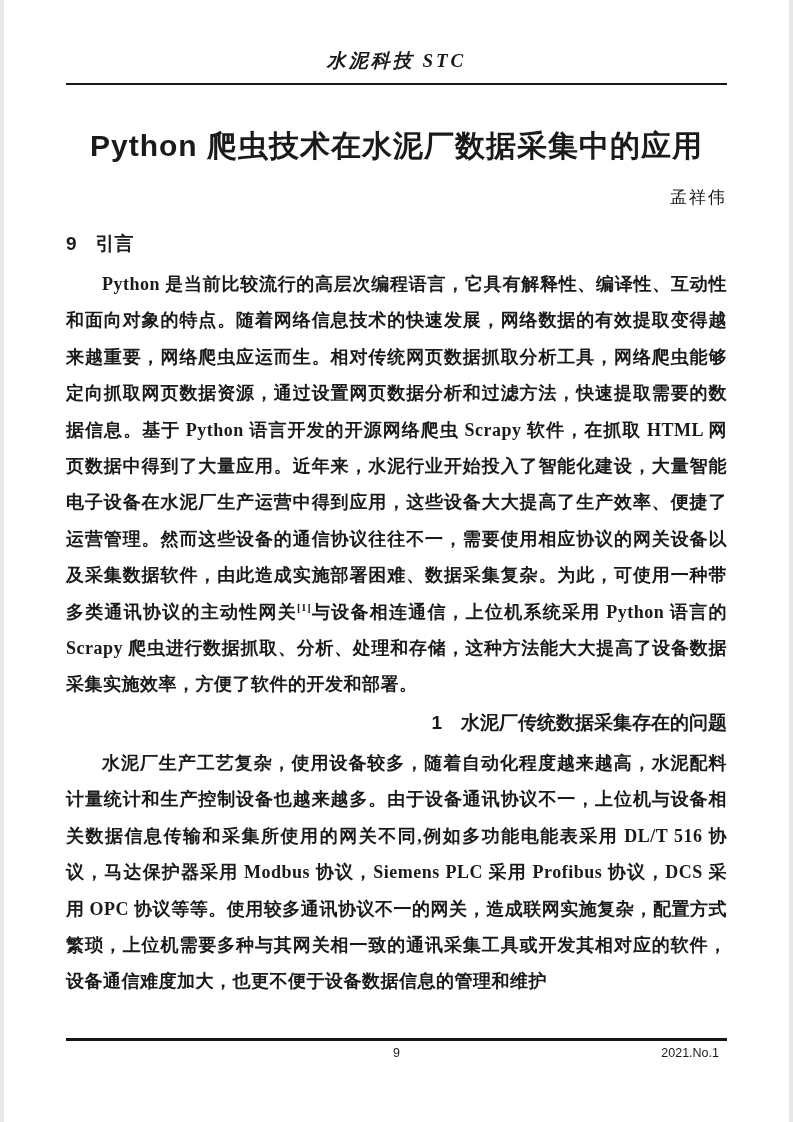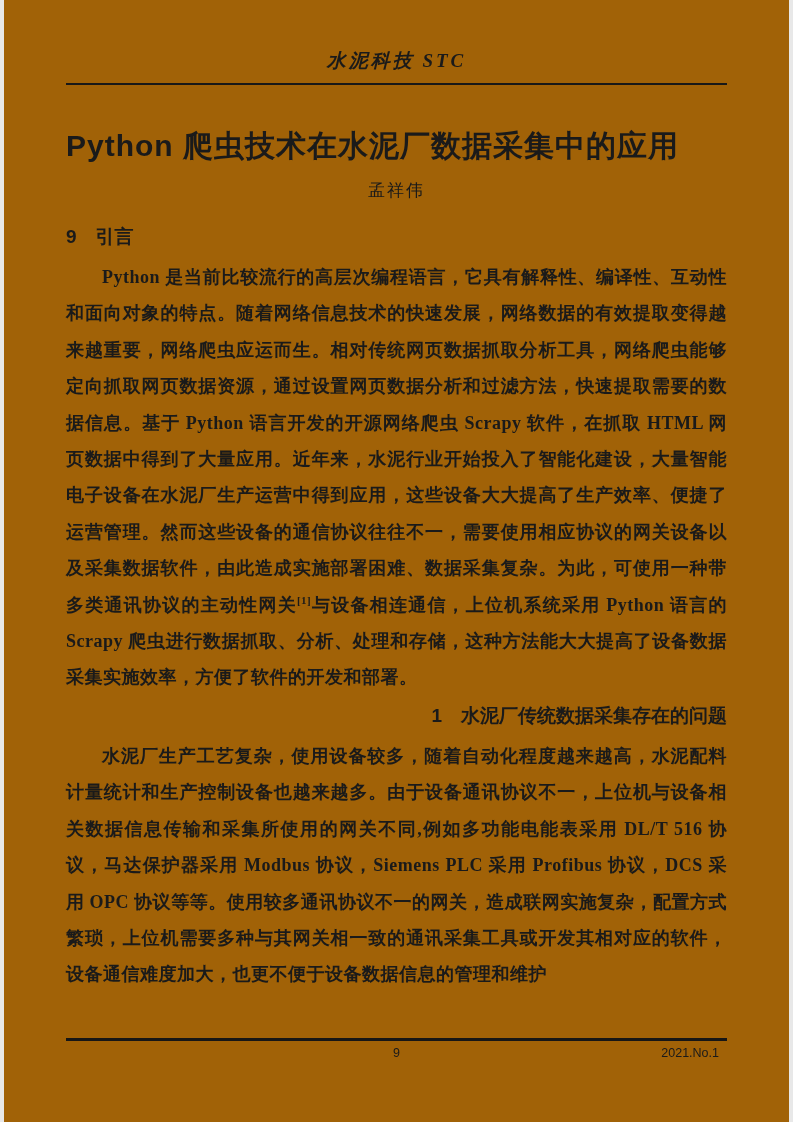--- a/index.html
+++ b/index.html
@@ -2,21 +2,21 @@
 <html><head>
 <meta charset="utf-8">
 <style>
   * { margin: 0; padding: 0; box-sizing: border-box; }
   html, body { background: #e8e8e8; }
   .page {
     position: relative;
     width: 785px;
     height: 1122px;
     margin: 0 auto;
-    background: #a16207;
+    background: #ffffff;
     padding: 0 62px;
     color: #1a1a1a;
     font-family: "Liberation Serif", "DejaVu Serif", serif;
     overflow: hidden;
   }
   
   .journal {
     padding-top: 48px;
     text-align: center;
     font-size: 19px;
@@ -26,31 +26,31 @@
     white-space: pre-wrap;
   }
   .header-rule {
     margin-top: 9px;
     border-top: 2px solid #181818;
     height: 0;
   }
   
   .title {
     margin-top: 40px;
-    text-align: left;
+    text-align: center;
     font-family: "Liberation Sans", "DejaVu Sans", sans-serif;
     font-size: 30px;
     font-weight: 600;
     letter-spacing: 1px;
     line-height: 42px;
     white-space: pre-wrap;
   }
   .author {
-    margin-top: 13px;
-    text-align: center;
+    margin-top: 20px;
+    text-align: right;
     font-size: 17px;
     line-height: 22px;
     letter-spacing: 2px;
   }
   .affiliation {
     margin-top: 7px;
     text-align: center;
     font-size: 17px;
     line-height: 24px;
     white-space: pre-wrap;

